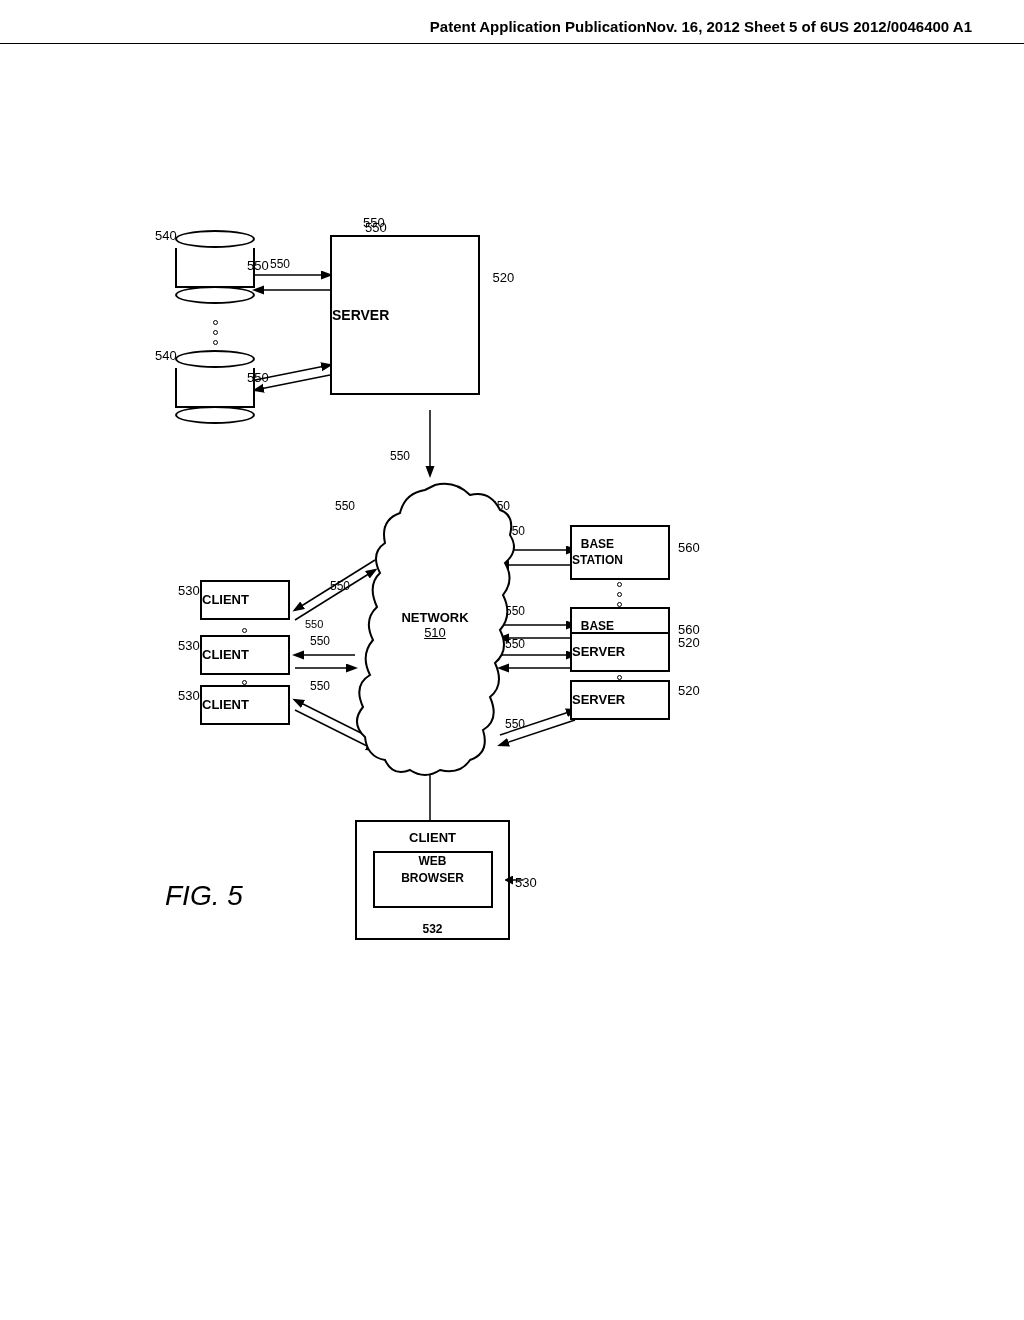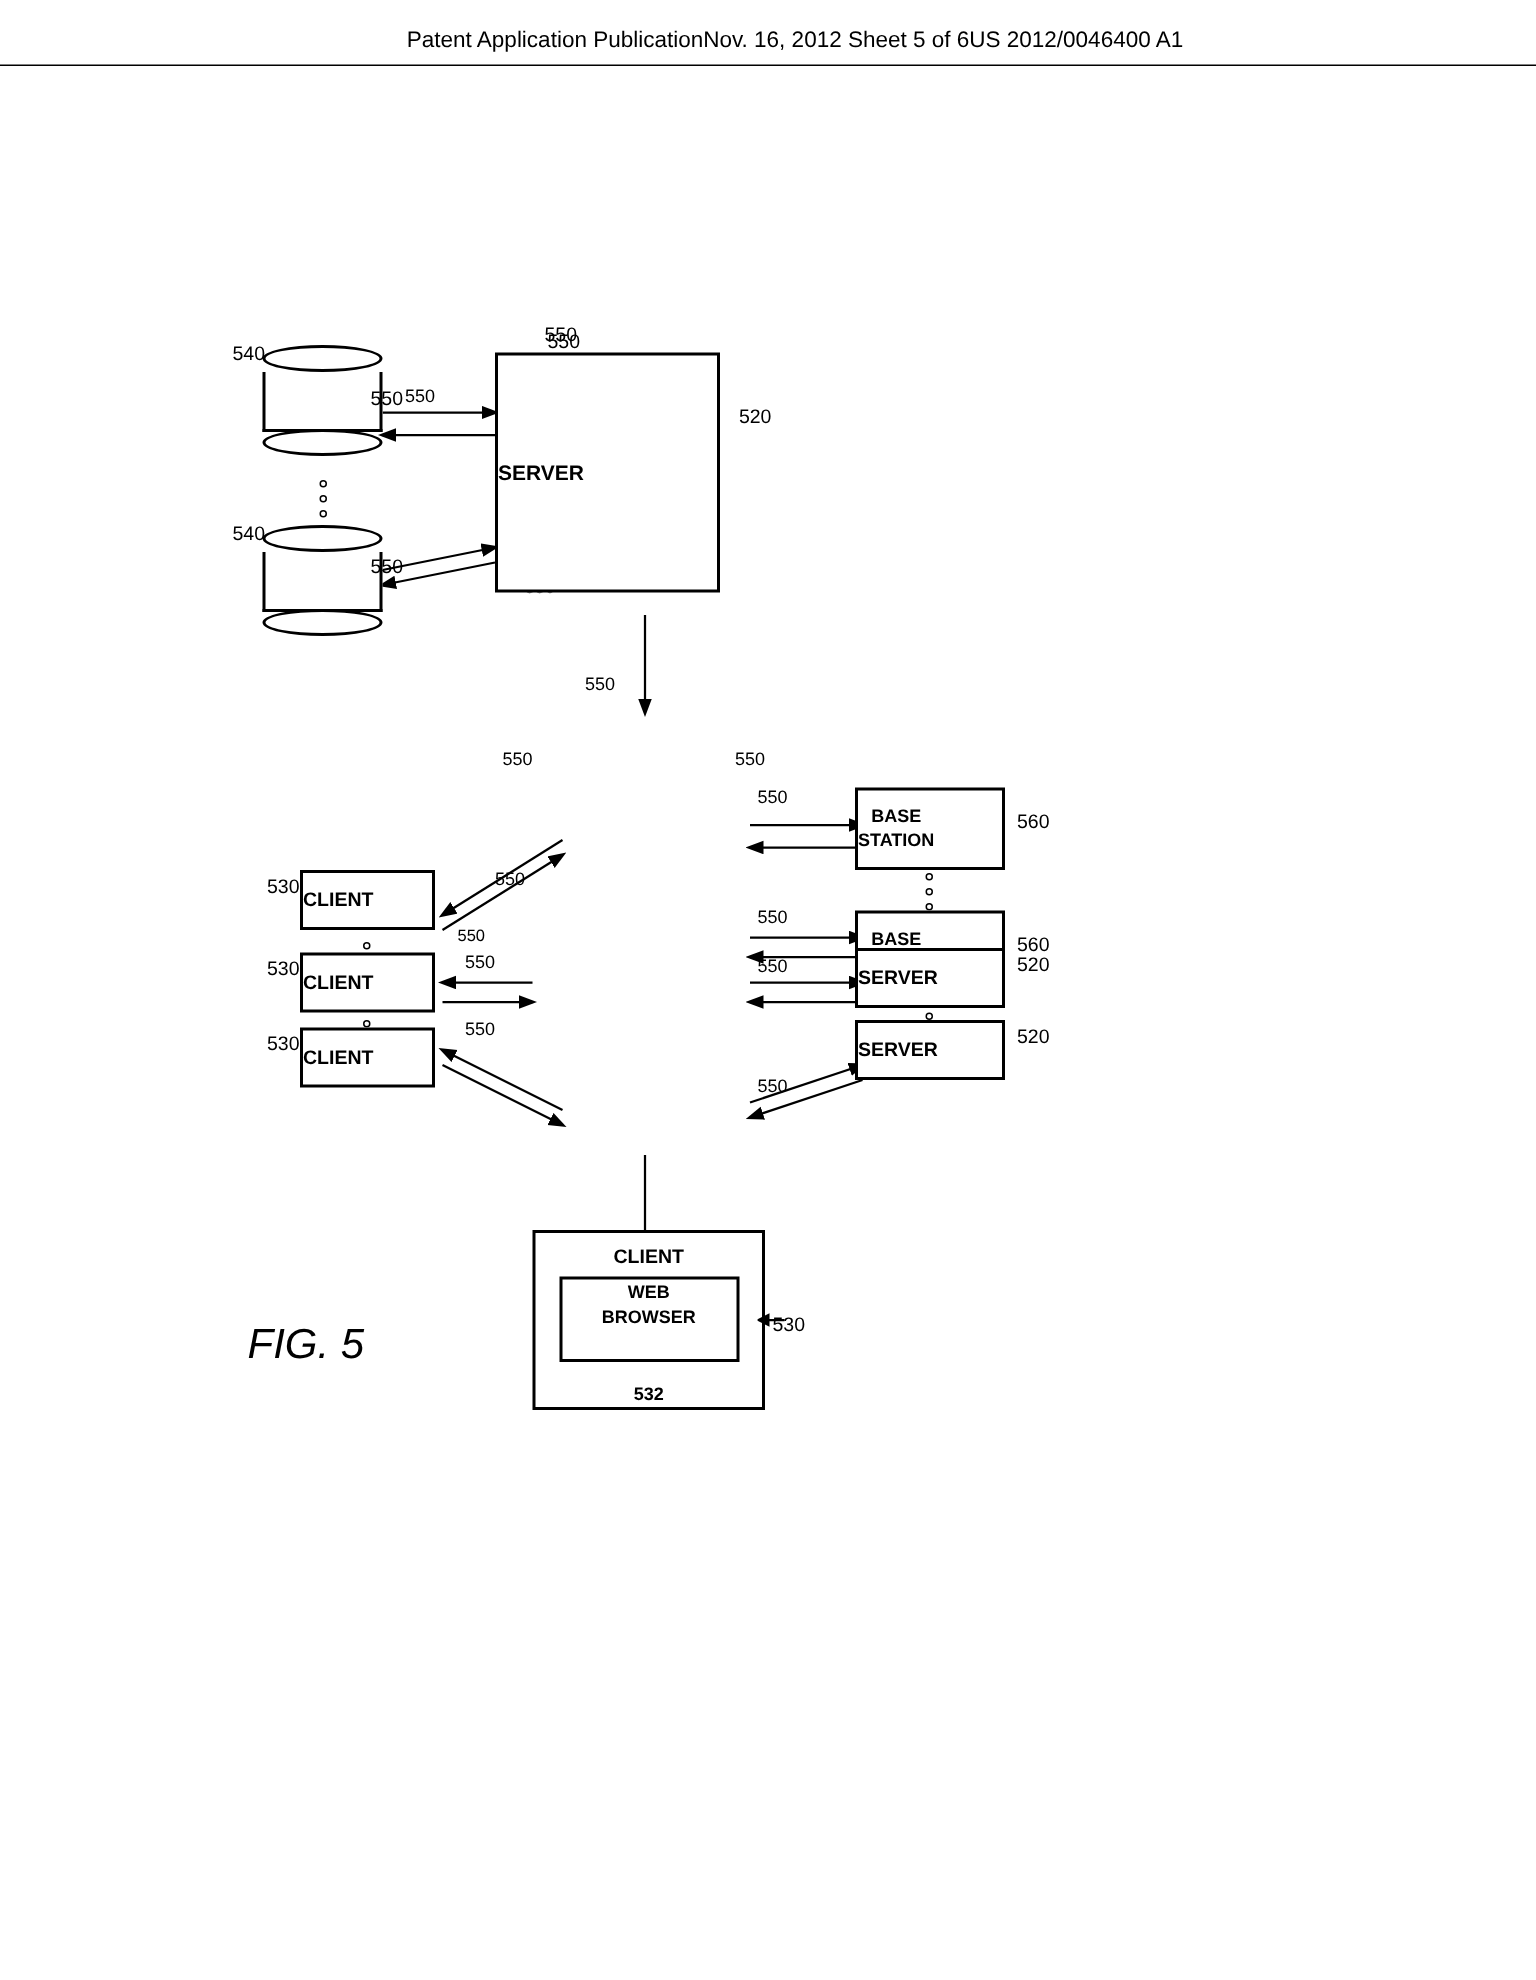--- a/index.html
+++ b/index.html
@@ -8,24 +8,24 @@
       font-family: Arial, sans-serif;
       width: 1024px;
       height: 1320px;
       position: relative;
       overflow: hidden;
     }
 
     
     .header {
       display: flex;
-      justify-content: center;
-      padding: 18px 24px 0 60px;
+      justify-content: flex-end;
+      padding: 18px 52px 0 60px;
       font-size: 15px;
-      font-weight: normal;
+      font-weight: bold;
       border-bottom: 1px solid #000;
       padding-bottom: 8px;
     }
 
     
     .diagram-area {
       position: absolute;
       top: 120px;
       left: 0;
       width: 1024px;
@@ -220,20 +220,55 @@
 
   <div class="box" style="left:330px; top:115px; width:150px; height:160px;">
     <div>
       <div style="font-size:14px; font-weight:bold;">SERVER</div>
     </div>
   </div>
   <span class="label" style="left:490px; top:150px;"> 520</span>
 
   <span class="label" style="left:365px; top:100px;">550</span>
 
+  <div class="cloud" style="left:355px; top:355px; width:160px; height:310px;">
+    <svg width="160" height="310" viewBox="0 0 160 310">
+
+      <path d="
+        M80,10
+        Q100,5 115,20
+        Q135,15 145,35
+        Q160,40 155,60
+        Q165,75 150,88
+        Q160,105 148,120
+        Q158,140 145,155
+        Q155,175 140,188
+        Q150,210 135,222
+        Q145,245 128,255
+        Q135,278 115,285
+        Q105,300 85,295
+        Q70,305 55,295
+        Q38,302 30,285
+        Q12,282 10,262
+        Q-5,248 8,232
+        Q-2,210 15,200
+        Q5,180 18,165
+        Q8,145 22,132
+        Q12,110 25,98
+        Q15,78 30,68
+        Q25,45 45,38
+        Q50,18 70,15
+        Z
+      " fill="white" stroke="black" stroke-width="2"></path>
+    </svg>
+    <div style="position:absolute; top:135px; left:15px; text-align:center; width:130px;">
+      <div style="font-size:13px; font-weight:bold;">NETWORK</div>
+      <div style="font-size:13px; text-decoration:underline;">510</div>
+    </div>
+  </div>
 
   <div class="box" style="left:200px; top:460px; width:90px; height:40px;">
     <span>CLIENT</span>
   </div>
   <span class="label" style="left:178px; top:463px;">530</span>
 
   <span class="label" style="left:305px; top:498px; font-size:11px;">550</span>
 
   <div class="dots-vertical" style="left:242px; top:508px;">
     <div class="dot"></div>

